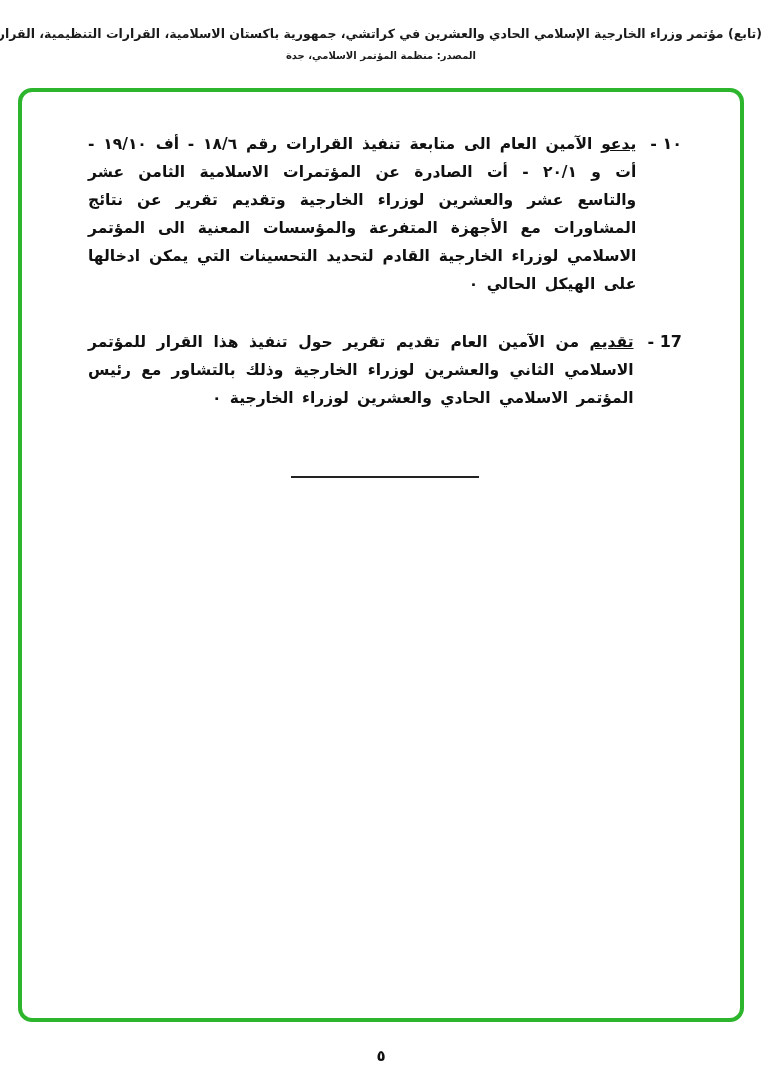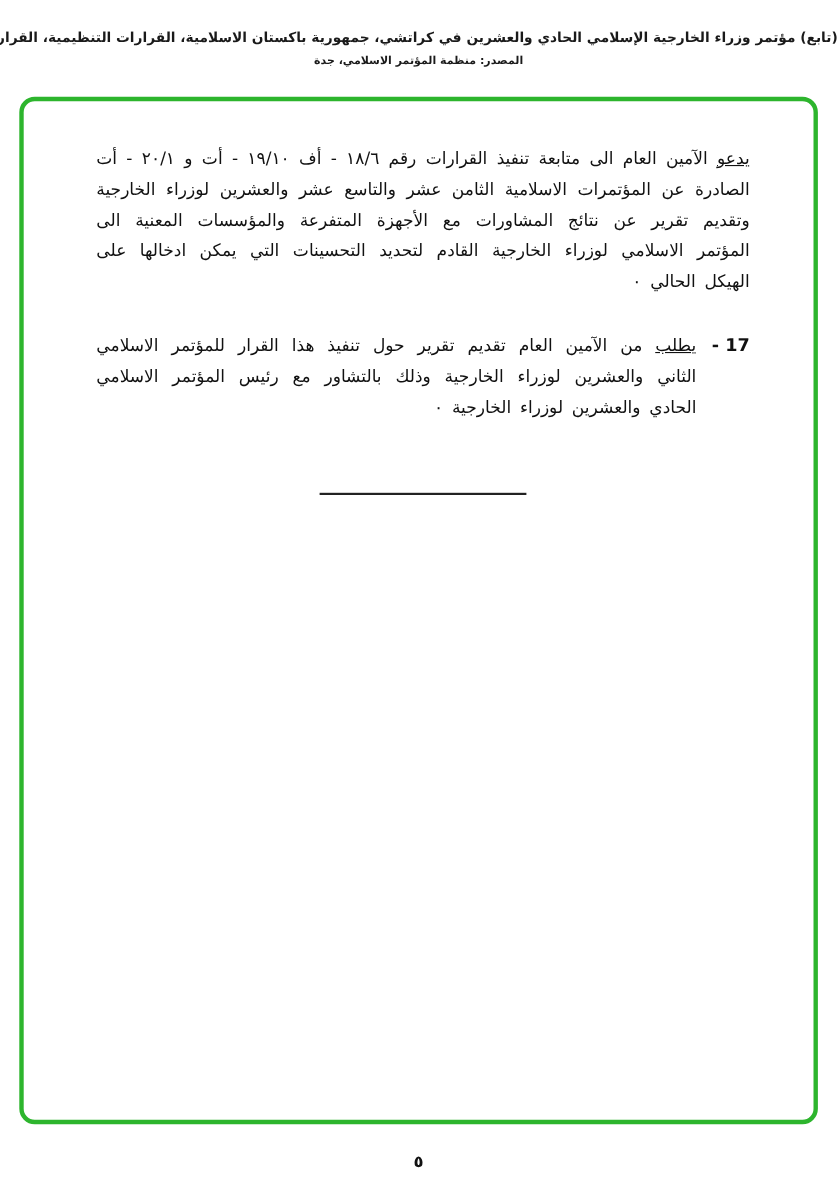--- a/index.html
+++ b/index.html
@@ -55,21 +55,21 @@
   .item-number {
     font-size: 16px;
     font-weight: bold;
     line-height: 28px;
     white-space: nowrap;
     margin-left: 14px;
   }
   .item-text {
     flex: 1;
     font-size: 15.5px;
-    font-weight: normal;
+    font-weight: bold;
     line-height: 28px;
     text-align: justify;
     text-align-last: right;
     word-spacing: 3px;
   }
   .lead-word { text-decoration: underline; }
 
   .section-divider {
     width: 188px;
     height: 0;
@@ -96,26 +96,27 @@
 <div class="page">
 
   <header class="doc-header">
     <div class="line1">(تابع) مؤتمر وزراء الخارجية الإسلامي الحادي والعشرين في كراتشي، جمهورية باكستان الاسلامية، القرارات التنظيمية، القرار الرقم ٢١/١-أت</div>
     <div class="line2">المصدر: منظمة المؤتمر الاسلامي، جدة</div>
   </header>
 
   <div class="content-frame">
 
     <div class="resolution-item">
+      <div class="item-number">١٠ -</div>
       <p class="item-text"><span class="lead-word">يدعو</span> <span>الآمين العام الى متابعة تنفيذ القرارات رقم ١٨/٦ - أف ١٩/١٠ - أت و ٢٠/١ - أت الصادرة عن المؤتمرات الاسلامية الثامن عشر والتاسع عشر والعشرين لوزراء الخارجية وتقديم تقرير عن نتائج المشاورات مع الأجهزة المتفرعة والمؤسسات المعنية الى المؤتمر الاسلامي لوزراء الخارجية القادم لتحديد التحسينات التي يمكن ادخالها على الهيكل الحالي ٠</span></p>
     </div>
 
     <div class="resolution-item">
       <div class="item-number">17 -</div>
-      <p class="item-text"><span class="lead-word">يطلب</span> <span>من الآمين العام تقديم تقرير حول تنفيذ هذا القرار للمؤتمر الاسلامي الثاني والعشرين لوزراء الخارجية وذلك بالتشاور مع رئيس المؤتمر الاسلامي الحادي والعشرين لوزراء الخارجية ٠</span></p>
+      <p class="item-text"><span class="lead-word">تقديم</span> <span>من الآمين العام تقديم تقرير حول تنفيذ هذا القرار للمؤتمر الاسلامي الثاني والعشرين لوزراء الخارجية وذلك بالتشاور مع رئيس المؤتمر الاسلامي الحادي والعشرين لوزراء الخارجية ٠</span></p>
     </div>
 
     <div class="section-divider"></div>
 
   </div>
 
   <footer class="page-footer">
     <span class="page-number">٥</span>
   </footer>
 

